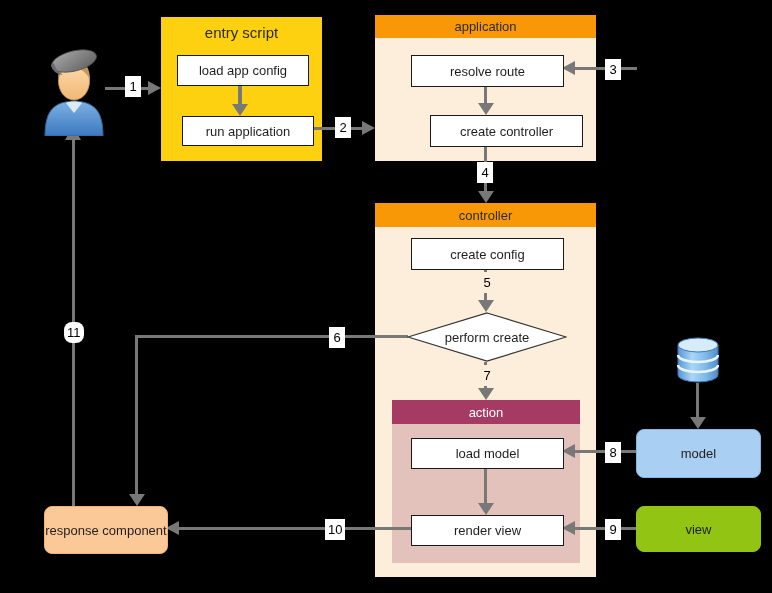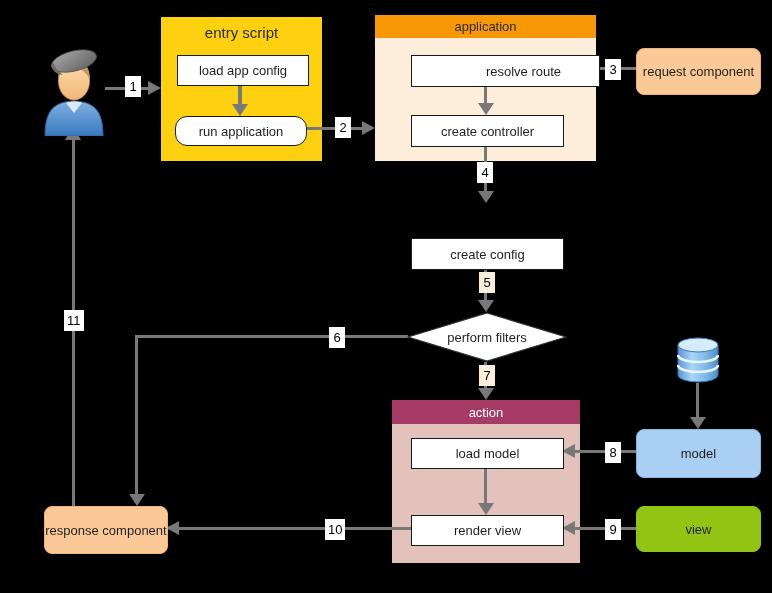--- a/index.html
+++ b/index.html
@@ -56,20 +56,23 @@
 <div class="stage">
 
   <div class="panel" style="left:161px;top:17px;width:161px;height:144px;background:var(--yellow);">
     <div class="entry-title">entry script</div>
   </div>
 
   <div class="panel" style="left:375px;top:15px;width:221px;height:146px;background:var(--cream);">
     <div class="hdr" style="background:var(--orange);">application</div>
   </div>
 
+  <div class="panel" style="left:375px;top:203px;width:221px;height:374px;background:var(--cream);">
+    <div class="hdr" style="background:var(--orange);height:24px;">controller</div>
+  </div>
 
   <div class="panel" style="left:392px;top:400px;width:188px;height:163px;background:var(--pink);z-index:5;">
     <div class="hdr" style="background:var(--berry);color:#fff;height:24px;">action</div>
   </div>
 
   <div class="hline" style="left:105px;top:87px;width:45px;"></div>
   <div class="ah r" style="left:148px;top:81px;"></div>
 
   <div class="vline" style="left:238px;top:84px;height:22px;width:4px;z-index:6;"></div>
   <div class="ah d" style="left:232px;top:104px;z-index:6;"></div>
@@ -108,56 +111,55 @@
   <div class="ah l" style="left:166px;top:521px;z-index:5;"></div>
 
   <div class="hline" style="left:135px;top:335px;width:273px;"></div>
   <div class="vline" style="left:135px;top:335px;height:161px;"></div>
   <div class="ah d" style="left:129px;top:494px;"></div>
 
   <div class="vline" style="left:72px;top:140px;height:366px;"></div>
   <div class="ah u" style="left:65px;top:126px;"></div>
 
   <div class="step" style="left:177px;top:55px;width:130px;height:29px;">load app config</div>
-  <div class="step" style="left:175px;top:116px;width:130px;height:28px;border-radius:12px;">run application</div>
-
-  <div class="step" style="left:411px;top:55px;width:151px;height:30px;padding-left:36px;">resolve route</div>
-  <div class="step" style="left:411px;top:115px;width:151px;height:30px;">create controller</div>
+  <div class="step" style="left:182px;top:116px;width:130px;height:28px;">run application</div>
+
+  <div class="step" style="left:411px;top:55px;width:151px;height:30px;">resolve route</div>
+  <div class="step" style="left:430px;top:115px;width:151px;height:30px;">create controller</div>
 
   <div class="step" style="left:411px;top:238px;width:151px;height:30px;">create config</div>
 
   <div class="diamond" style="left:407px;top:312px;width:160px;height:50px;">
     <svg width="160" height="50" viewBox="0 0 160 50">
       <polygon points="80,1 159,25 80,49 1,25" fill="#ffffff" stroke="#333333" stroke-width="1.2"></polygon>
     </svg>
-    <div class="dlabel">perform filters</div>
+    <div class="dlabel">perform create</div>
   </div>
 
   <div class="step" style="left:411px;top:438px;width:151px;height:29px;">load model</div>
   <div class="step" style="left:411px;top:515px;width:151px;height:29px;">render view</div>
 
-  <div class="chip" style="left:636px;top:48px;width:123px;height:45px;background:var(--peach);border:1px solid var(--peachborder);">request component</div>
 
   <div class="chip" style="left:636px;top:429px;width:123px;height:47px;background:var(--blue);border:1px solid var(--blueborder);">model</div>
 
   <div class="chip" style="left:636px;top:506px;width:123px;height:44px;background:var(--green);border:1px solid var(--green);">view</div>
 
   <div class="chip" style="left:44px;top:506px;width:122px;height:46px;background:var(--peach);border:1px solid var(--peachborder);">response component</div>
 
   <div class="num" style="left:125px;top:76px;">1</div>
   <div class="num" style="left:335px;top:117px;">2</div>
   <div class="num" style="left:605px;top:59px;">3</div>
   <div class="num" style="left:477px;top:162px;">4</div>
   <div class="num oncream" style="left:479px;top:272px;">5</div>
   <div class="num" style="left:329px;top:327px;">6</div>
   <div class="num oncream" style="left:479px;top:365px;">7</div>
   <div class="num" style="left:605px;top:442px;">8</div>
   <div class="num" style="left:605px;top:519px;">9</div>
   <div class="num" style="left:325px;top:519px;">10</div>
-  <div class="num" style="left:64px;top:310px;">11</div>
+  <div class="num" style="left:64px;top:322px;border-radius:8px;">11</div>
 
   <div class="icon" style="left:41px;top:46px;width:66px;height:90px;">
     <svg width="66" height="90" viewBox="0 0 66 90">
       <defs>
         <linearGradient id="bodyG" x1="0" y1="0" x2="0" y2="1">
           <stop offset="0" stop-color="#7FB2E4"></stop>
             <stop offset="1" stop-color="#3A78BE"></stop>
         </linearGradient>
         <linearGradient id="faceG" x1="0" y1="0" x2="0" y2="1">
           <stop offset="0" stop-color="#FDDCAE"></stop>

